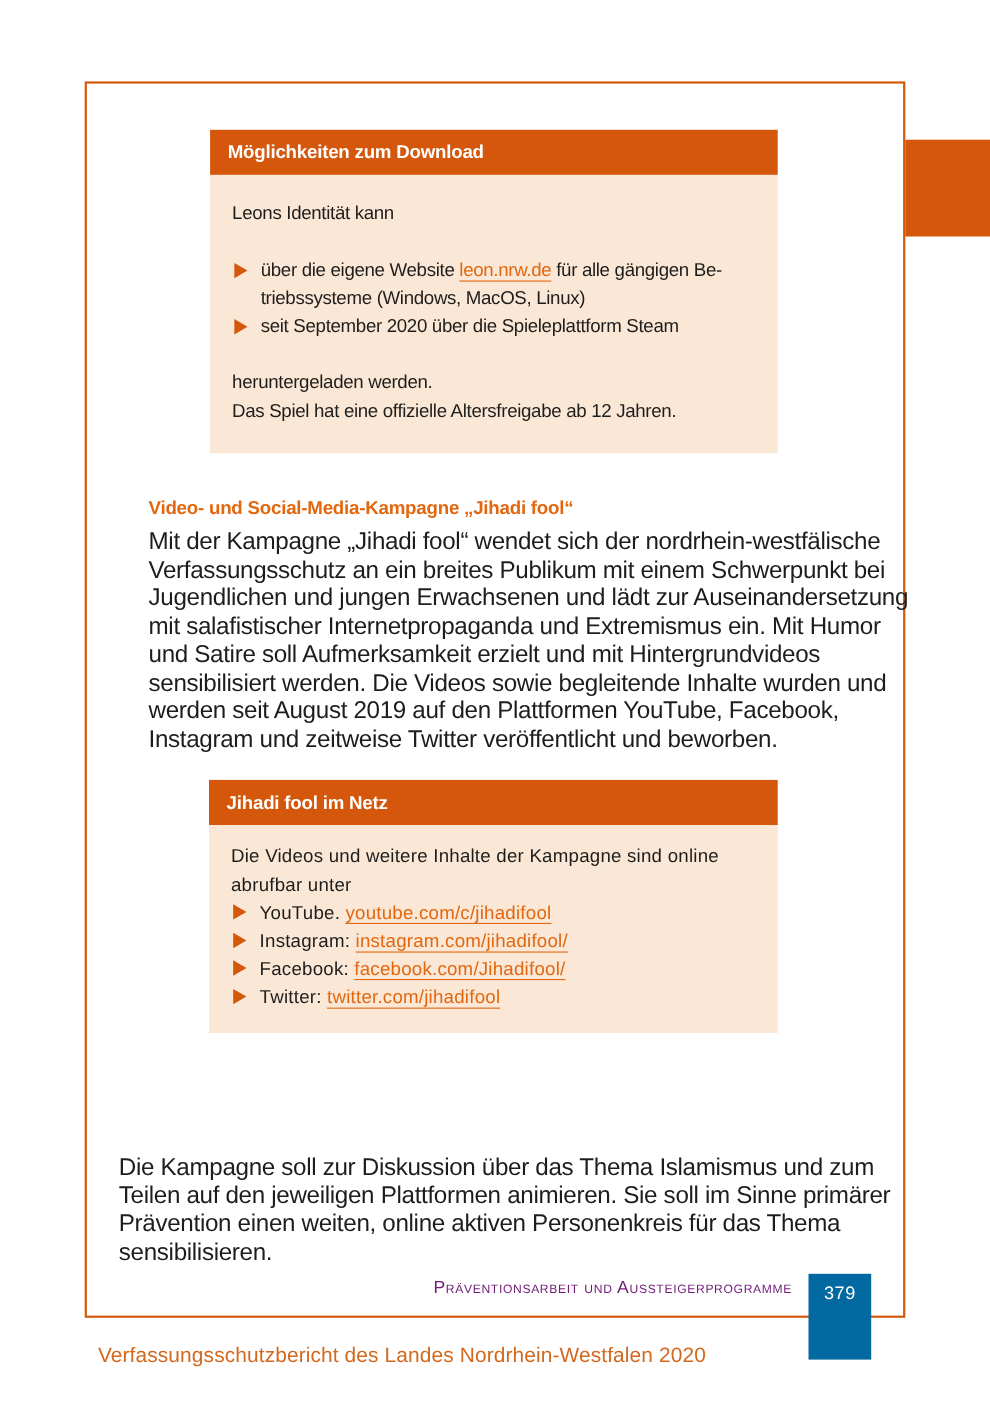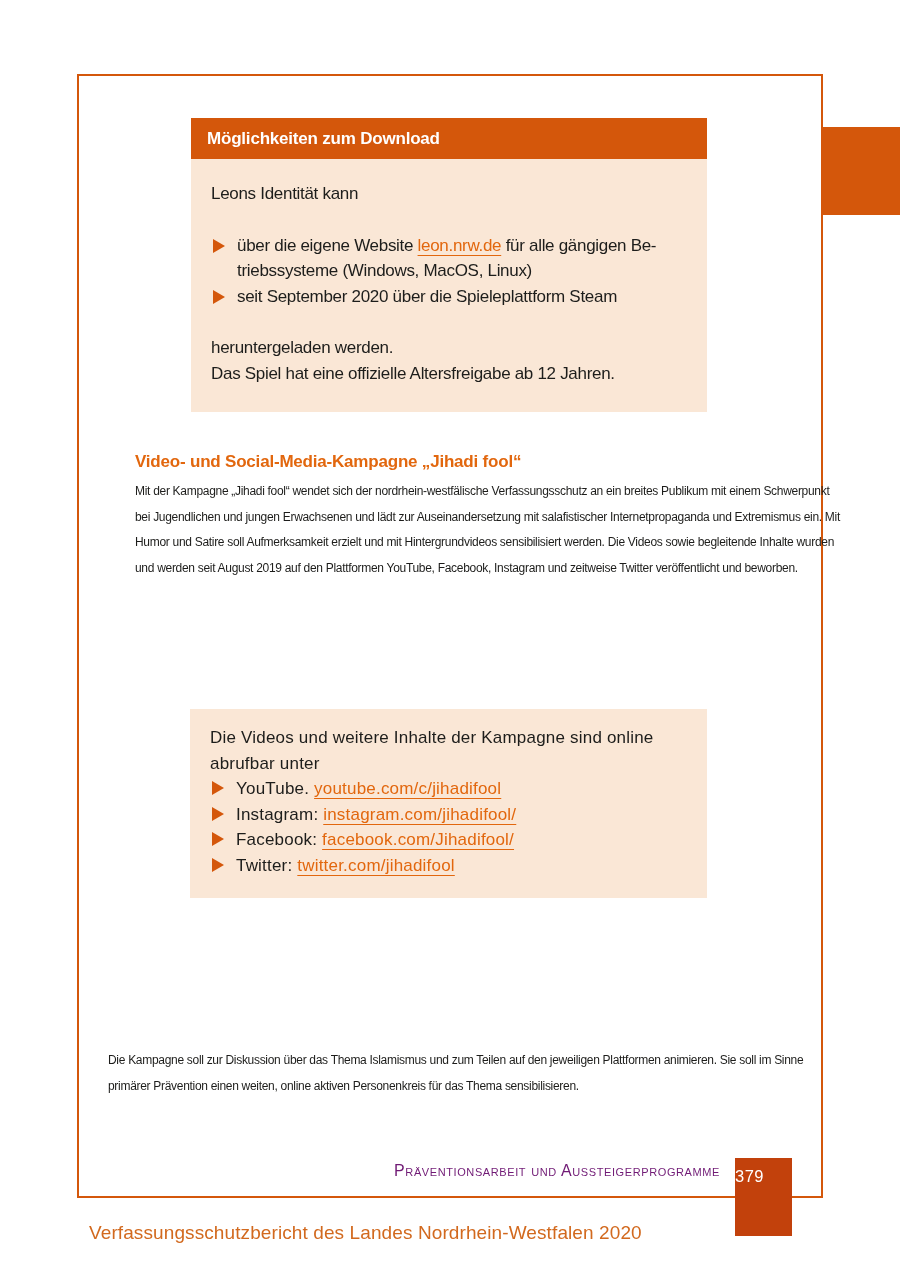--- a/index.html
+++ b/index.html
@@ -78,21 +78,21 @@
     margin-left: 27px;
   }
   .section-heading {
     color: #e2670e;
     font-weight: bold;
     font-size: 17px;
     letter-spacing: -0.2px;
     margin-bottom: 7px;
   }
   .body-par {
-    font-size: 12px;
+    font-size: 22px;
     line-height: 25.7px;
     letter-spacing: -0.3px;
   }
   .section-closing {
     position: absolute;
     left: 108px; top: 1048px;
     width: 706px;
   }
 
   
@@ -103,22 +103,23 @@
     text-align: right;
     color: #701a75;
     font-variant: small-caps;
     font-size: 16px;
     letter-spacing: 0.6px;
   }
   .page-number-box {
     position: absolute;
     left: 735px; top: 1158px;
     width: 57px; height: 78px;
-    background: #c2410c;
+    background: #0369a1;
     color: #ffffff;
+    text-align: center;
     font-size: 16.5px;
     padding-top: 9px;
     letter-spacing: 0.5px;
   }
   .report-title {
     position: absolute;
     left: 77px; top: 1222px;
     color: #d2691e;
     font-size: 19px;
     letter-spacing: 0.1px;
@@ -149,20 +150,21 @@
     <div>Das Spiel hat eine offizielle Altersfreigabe ab 12 Jahren.</div>
   </div>
 </div>
 
 <div class="section-campaign">
   <div class="section-heading">Video- und Social-Media-Kampagne „Jihadi fool“</div>
   <div class="body-par">Mit der Kampagne „Jihadi fool“ wendet sich der nordrhein-westfälische Verfassungs­schutz an ein breites Publikum mit einem Schwerpunkt bei Jugendlichen und jungen Erwachsenen und lädt zur Auseinandersetzung mit salafistischer Internetpropaganda und Extremismus ein. Mit Humor und Satire soll Aufmerksamkeit erzielt und mit Hintergrundvideos sensibilisiert werden. Die Videos sowie begleitende Inhalte wurden und werden seit August 2019 auf den Plattformen YouTube, Facebook, Instagram und zeitweise Twitter veröffentlicht und beworben.</div>
 </div>
 
 <div class="infobox box2">
+  <div class="infobox-header">Jihadi fool im Netz</div>
   <div class="infobox-body">
     <div>Die Videos und weitere Inhalte der Kampagne sind online abrufbar unter</div>
     <div class="bullet-row">
       <span class="tri"></span>
       <span class="bullet-text"><span>YouTube. </span><a class="doc-link">youtube.com/c/jihadifool</a></span>
     </div>
     <div class="bullet-row">
       <span class="tri"></span>
       <span class="bullet-text"><span>Instagram: </span><a class="doc-link">instagram.com/jihadifool/</a></span>
     </div>

